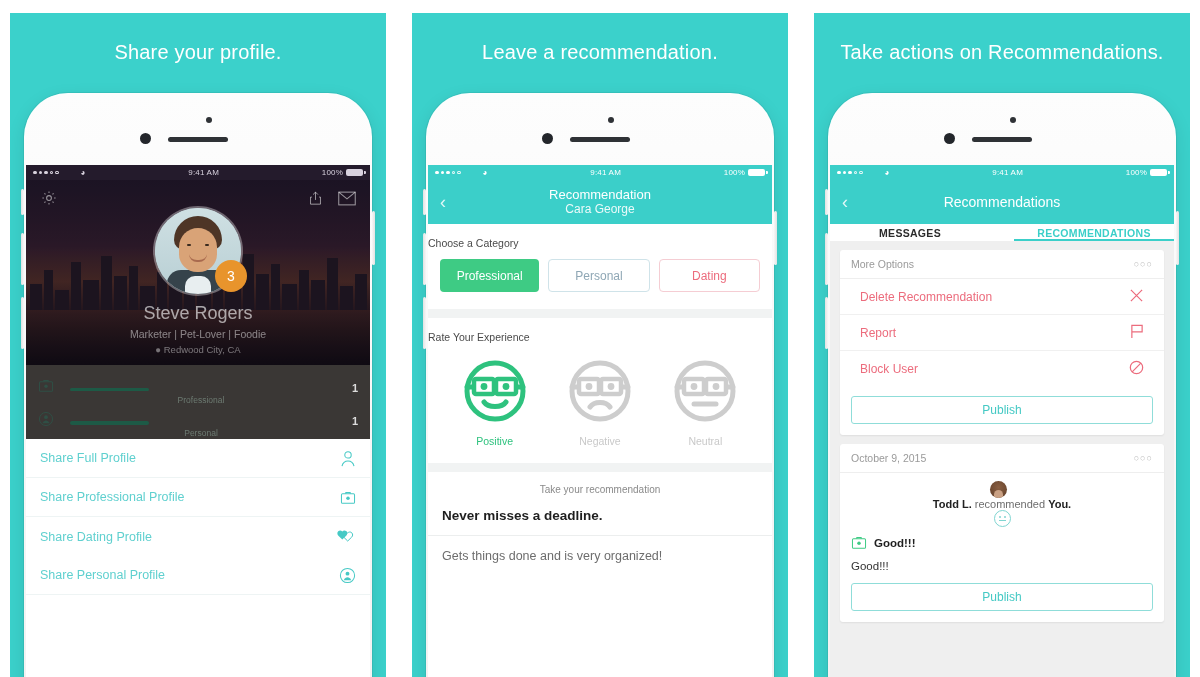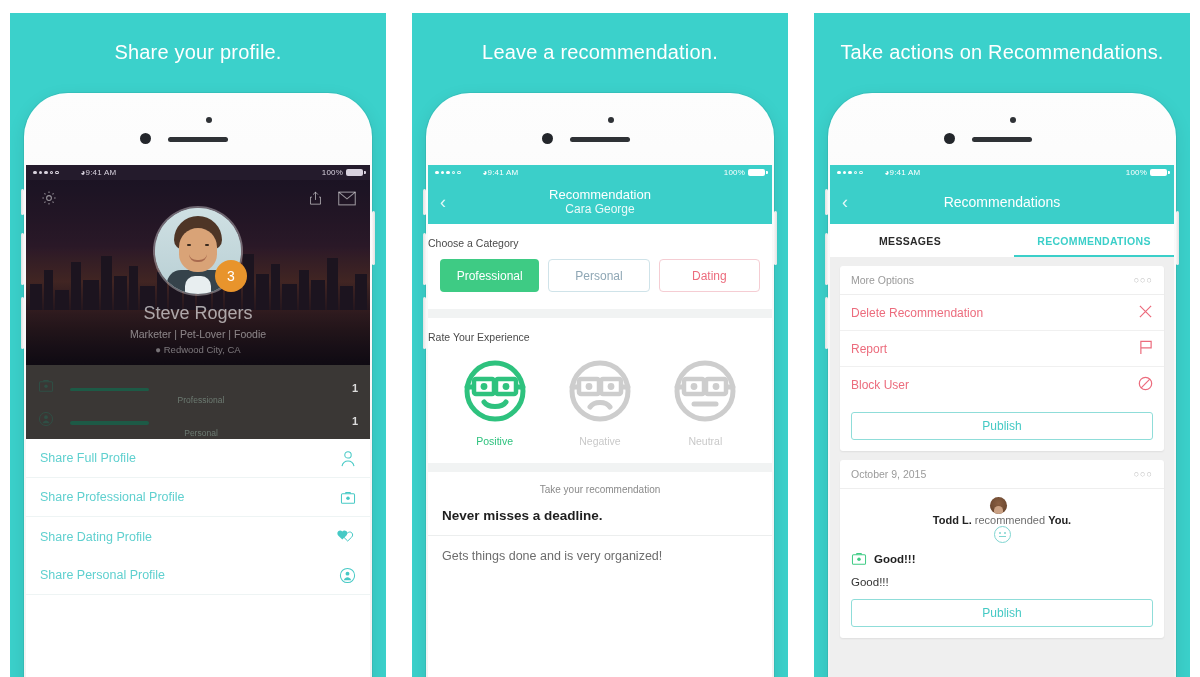--- a/index.html
+++ b/index.html
@@ -63,21 +63,21 @@
     overflow:hidden; background:#fff;
   }
   
   .statusbar {
     height:15px; display:flex; align-items:center;
     padding:0 7px; font-size:8px; letter-spacing:.2px;
   }
   .sb-dots { display:flex; gap:2px; align-items:center; }
   .sb-dots i { width:3.5px; height:3.5px; border-radius:50%; display:block; }
   .sb-wifi { margin-left:22px; font-size:8px; }
-  .sb-time { flex:1; }
+  .sb-time { flex:1; text-align:center; }
   .sb-right { display:flex; align-items:center; gap:3px; }
   .sb-batt { width:17px; height:7px; border-radius:2px; position:relative; }
   .sb-batt::after {
     content:""; position:absolute; right:-2.5px; top:2px;
     width:1.5px; height:3px; border-radius:0 1px 1px 0;
   }
   .sb-dark { color:#d8d2de; }
   .sb-dark i { background:#d8d2de; }
   .sb-dark i.off { background:transparent; box-shadow:inset 0 0 0 1px #d8d2de; }
   .sb-dark .sb-batt { background:#d8d2de; }
@@ -199,33 +199,33 @@
   .face-lbl { margin-top:6px; font-size:10.5px; }
   .f-pos { color:#2ec27e; }
   .f-neu, .f-neg { color:#c9c9c9; }
 
   .write-head { text-align:center; font-size:10px; color:#8a8a8a; padding:12px 0 9px; }
   .write-title { padding:4px 14px 12px; font-size:13.5px; font-weight:700; color:#1f1f1f;
     border-bottom:1px solid #eceeee;}
   .write-body { padding:13px 14px; font-size:12.5px; color:#6d6d6d; }
 
   
-  .tabs { display:flex; height:33px; background:#fff;gap:24px; }
+  .tabs { display:flex; height:17px; background:#fff;gap:24px; }
   .tab { flex:1; display:flex; align-items:center; justify-content:center;
     font-size:10.5px; font-weight:700; letter-spacing:.3px; }
   .tab.active-dark { color:#2b2b2b; }
   .tab.active-teal { color:#3BCFC9; box-shadow: inset 0 -2px 0 0 #3BCFC9; }
   .feed { background:#efefef; padding:9px 10px; height:100%; }
   .card { background:#fff; border-radius:3px; margin-bottom:9px;
     box-shadow:0 1px 2px rgba(0,0,0,.07); overflow:hidden; }
   .card-head { display:flex; align-items:center; justify-content:space-between;
     padding:8px 11px; font-size:10.5px; color:#9a9a9a; border-bottom:1px solid #eee; }
   .dots3 { letter-spacing:1px; color:#bdbdbd; font-size:9px; }
   .act-row { display:flex; align-items:center; justify-content:space-between;
-    padding:0 11px; height:36px; border-bottom:1px solid #f0f0f0;
+    padding:0 20px; height:36px; border-bottom:1px solid #f0f0f0;
     color:#ec6c7d; font-size:12px; }
   .pub-wrap { padding:9px 11px 11px; }
   .pub-btn { height:28px; border:1px solid #8fddd9; border-radius:3px;
     display:flex; align-items:center; justify-content:center;
     color:#44c9c4; font-size:12px; background:#fff; }
   .rec-line { display:flex; align-items:center; padding:8px 11px 4px;flex-direction:column; }
   .rec-av { width:17px; height:17px; border-radius:50%; flex:none; margin-right:7px;
     background:radial-gradient(circle at 50% 38%, #8a5f42 0%, #5e3d28 100%); position:relative; overflow:hidden;}
   .rec-av::after{content:"";position:absolute;left:4px;top:9px;width:9px;height:8px;border-radius:5px 5px 2px 2px;background:#caa184;}
   .rec-txt { font-size:11px; color:#6d6d6d; flex:1; }

